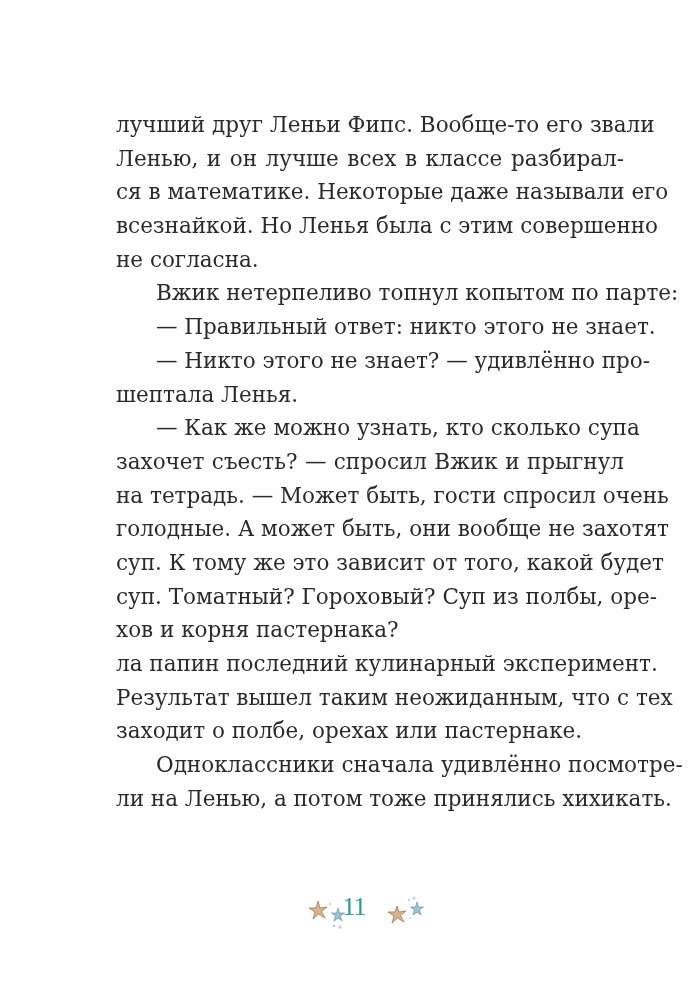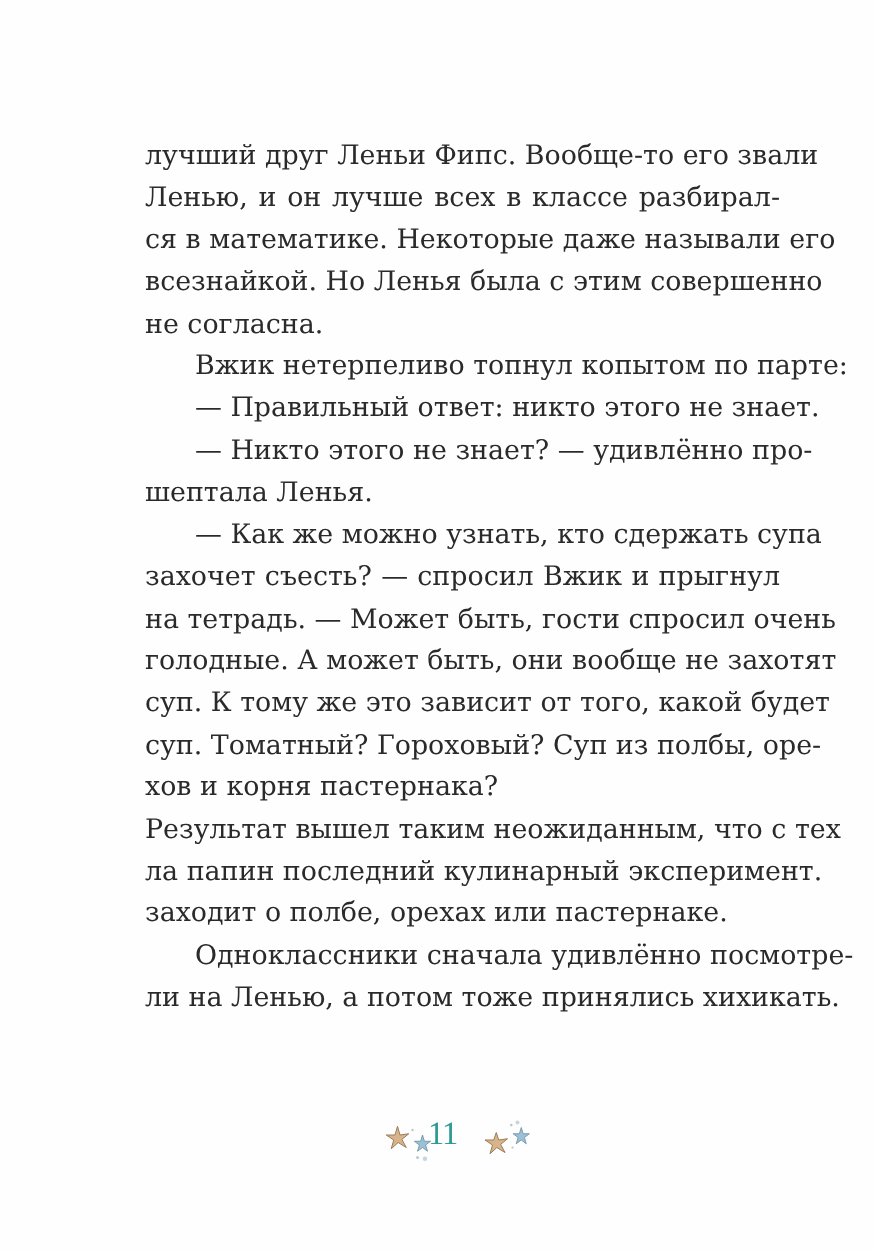--- a/index.html
+++ b/index.html
@@ -85,29 +85,29 @@
   <div class="text-block">
     <span class="line">лучший друг Леньи Фипс. Вообще-то его звали</span>
     <span class="line">Ленью, и он лучше всех в классе разбирал-</span>
     <span class="line">ся в математике. Некоторые даже называли его</span>
     <span class="line">всезнайкой. Но Ленья была с этим совершенно</span>
     <span class="line last">не согласна.</span>
     <span class="line indent last">Вжик нетерпеливо топнул копытом по парте:</span>
     <span class="line indent last">— Правильный ответ: никто этого не знает.</span>
     <span class="line indent">— Никто этого не знает? — удивлённо про-</span>
     <span class="line last">шептала Ленья.</span>
-    <span class="line indent">— Как же можно узнать, кто сдержать супа</span>
+    <span class="line indent">— Как же можно узнать, кто сколько супа</span>
     <span class="line">захочет съесть? — спросил Вжик и прыгнул</span>
     <span class="line">на тетрадь. — Может быть, гости спросил очень</span>
     <span class="line">голодные. А может быть, они вообще не захотят</span>
     <span class="line">суп. К тому же это зависит от того, какой будет</span>
     <span class="line">суп. Томатный? Гороховый? Суп из полбы, оре-</span>
     <span class="line last">хов и корня пастернака?</span>
+    <span class="line">ла папин последний кулинарный эксперимент.</span>
     <span class="line">Результат вышел таким неожиданным, что с тех</span>
-    <span class="line">ла папин последний кулинарный эксперимент.</span>
     <span class="line last">заходит о полбе, орехах или пастернаке.</span>
     <span class="line indent">Одноклассники сначала удивлённо посмотре-</span>
     <span class="line">ли на Ленью, а потом тоже принялись хихикать.</span>
   </div>
 
   <div class="footer">
     <div class="stars-left">
       <svg width="46" height="34" viewBox="0 0 46 34">
         <polygon points="12,3 14,10 21,9 15.5,13.5 19,20 12.5,16 7,21 9,14 3,10 10,10" fill="#d9b48a" stroke="#9a7c5c" stroke-width="0.8"></polygon>
         <polygon points="32,10 33.5,15 38.5,15 34.5,18 36,23 32,20 28,23 29.5,18 25.5,15 30.5,15" fill="#9cc0d4" stroke="#6f93a8" stroke-width="0.7"></polygon>

